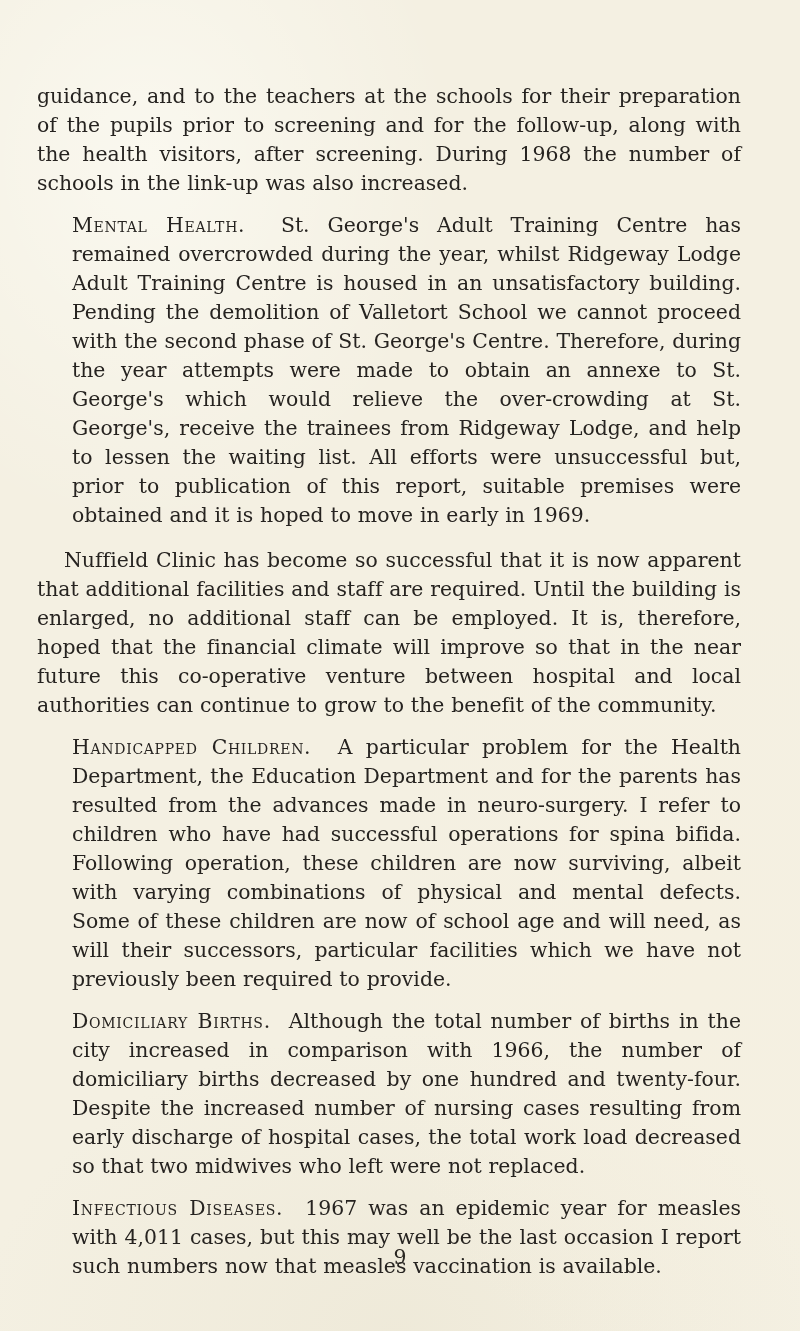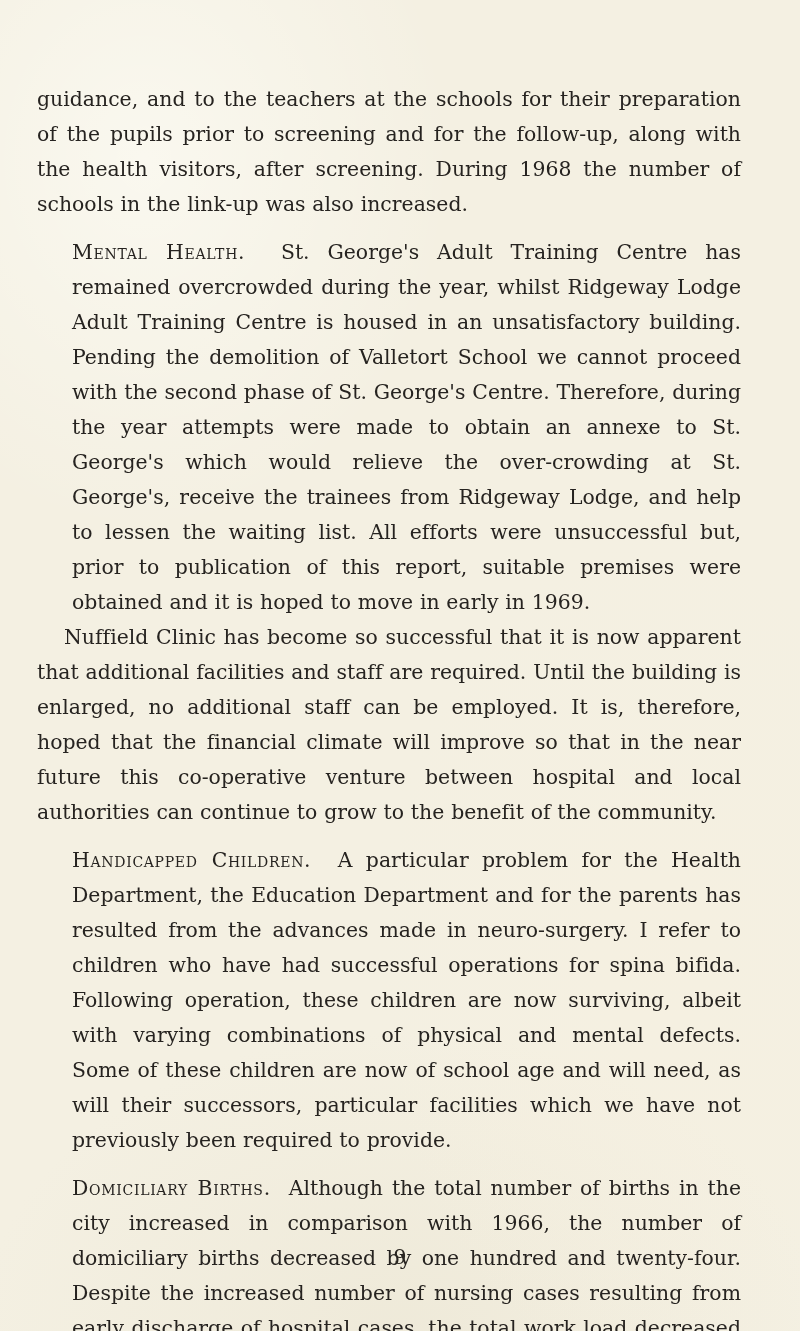--- a/index.html
+++ b/index.html
@@ -42,37 +42,37 @@
     left: 37px;
     top: 82px;
     width: 704px;
   }
 
   p.para {
     margin: 0;
     text-align: justify;
     text-justify: inter-word;
     font-size: 20.4px;
-    line-height: 35px;
+    line-height: 29px;
     letter-spacing: 0.02px;
     word-spacing: 0.3px;
     color: #262320;
     -webkit-font-smoothing: antialiased;
   }
 
   
   p.para + p.para.block-gap {
     margin-top: 13px;
     margin-left: 35px;
   }
 
   
   p.para.indented {
     text-indent: 27px;
-    margin-top: 0;
+    margin-top: 16px;
   }
 
   
   .sc {
     font-variant: small-caps;
     letter-spacing: 0.7px;
   }
 
   .folio {
     position: absolute;

